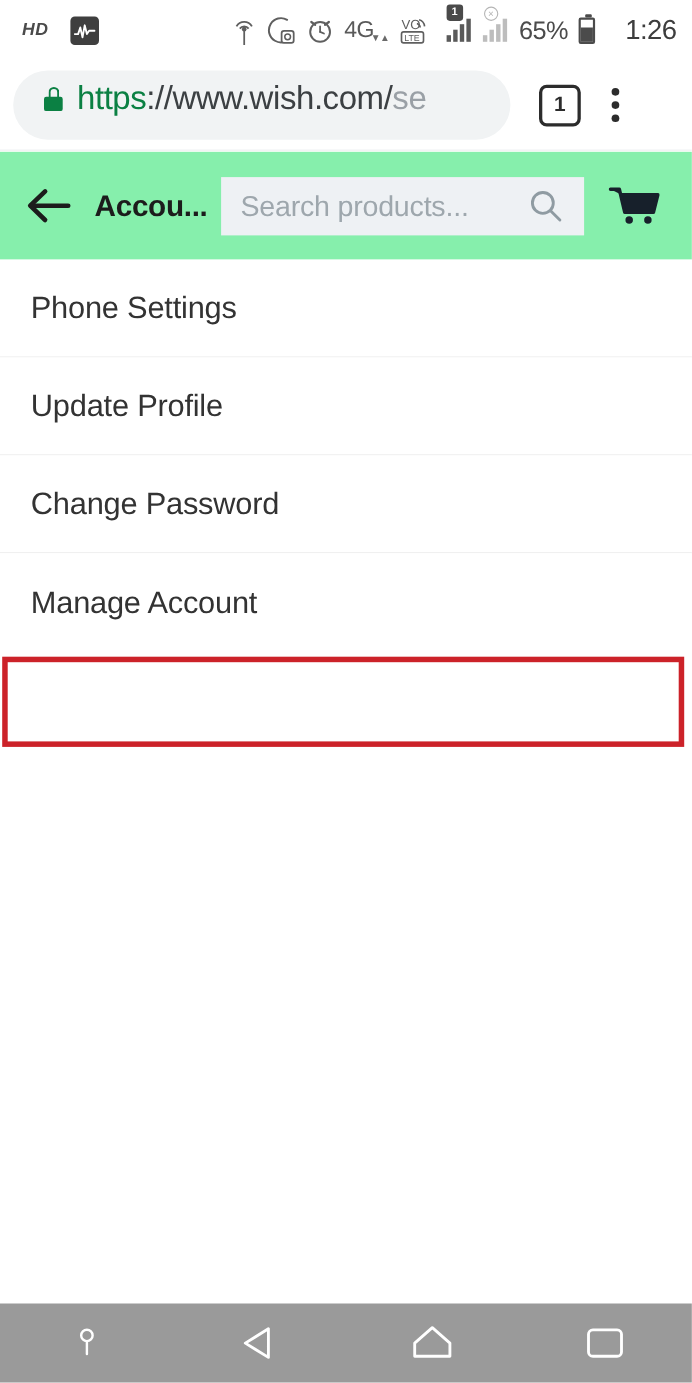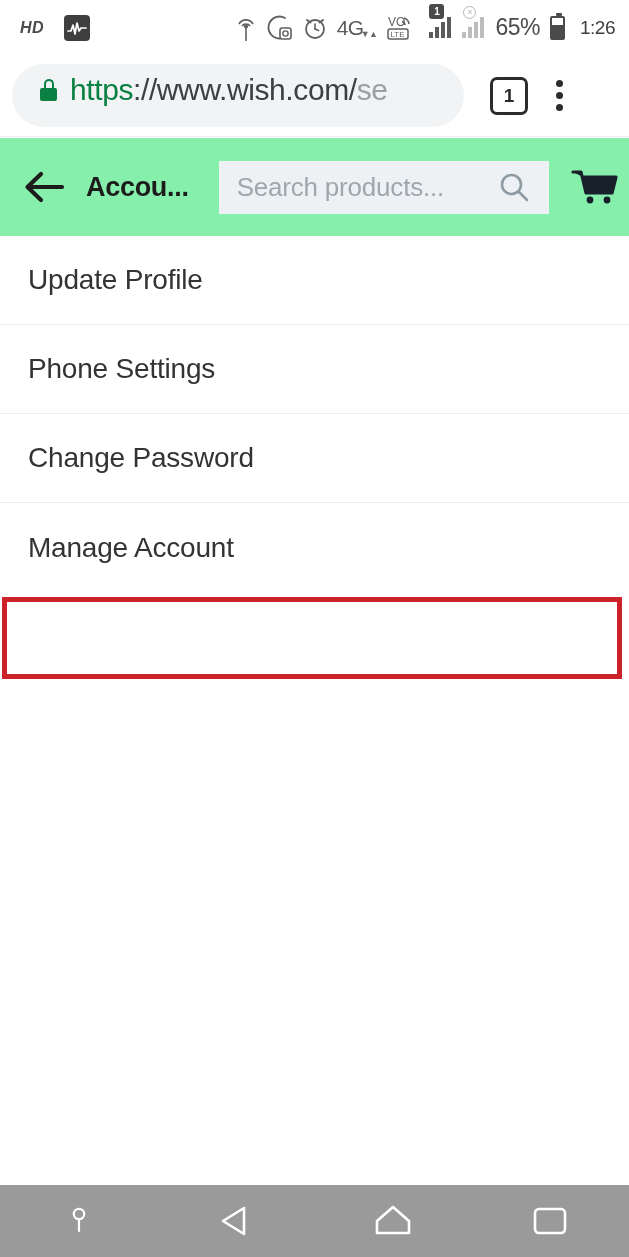--- a/index.html
+++ b/index.html
@@ -114,24 +114,24 @@
     border-radius: 1px;
   }
   .sb-batt::after {
     content: "";
     position: absolute;
     bottom: 0px; left: 0px; right: 0px;
     height: 62%;
     background: #4b4b4b;
   }
   .sb-time {
-    font-size: 19px;
+    font-size: 25px;
     color: #3d3d3d;
     letter-spacing: -0.5px;
-    margin-left: 6px;
+    margin-left: 18px;
     text-align: center;
   }
 
   
   .browser-bar {
     position: absolute;
     top: 55px; left: 0;
     width: 629px;
     height: 82px;
     background: #ffffff;
@@ -225,21 +225,21 @@
   }
   .page-title {
     margin-left: 20px;
     font-size: 27px;
     font-weight: bold;
     color: #1c1c1c;
     letter-spacing: -0.3px;
     flex: 0 0 auto;
   }
   .search-box {
-    margin-left: 30px;
+    margin-left: 12px;
     flex: 0 0 auto;
     width: 330px;
     height: 53px;
     background: #eef1f4;
     display: flex;
     align-items: center;
     padding: 0 18px 0 18px;
     gap: 15px;
   }
   .search-placeholder {
@@ -431,24 +431,24 @@
       <svg width="48" height="40" viewBox="0 0 48 40">
         <path d="M2,5 L10,5 L15,26 L41,26 L45,10 L12,10" fill="#17202b" stroke="#17202b" stroke-width="3.2" stroke-linejoin="round" stroke-linecap="round"></path>
         <circle cx="19" cy="33" r="3.4" fill="#17202b"></circle>
         <circle cx="36" cy="33" r="3.4" fill="#17202b"></circle>
       </svg>
     </div>
   </div>
 
   <div class="menu-list">
     <div class="menu-row">
+      <span class="label">Phone Settings</span>
+    </div>
+    <div class="menu-row">
       <span class="label">Update Profile</span>
-    </div>
-    <div class="menu-row">
-      <span class="label">Phone Settings</span>
     </div>
     <div class="menu-row">
       <span class="label">Change Password</span>
     </div>
     <div class="menu-row last">
       <span class="label">Manage Account</span>
     </div>
   </div>
 
   <div class="highlight-box"></div>

